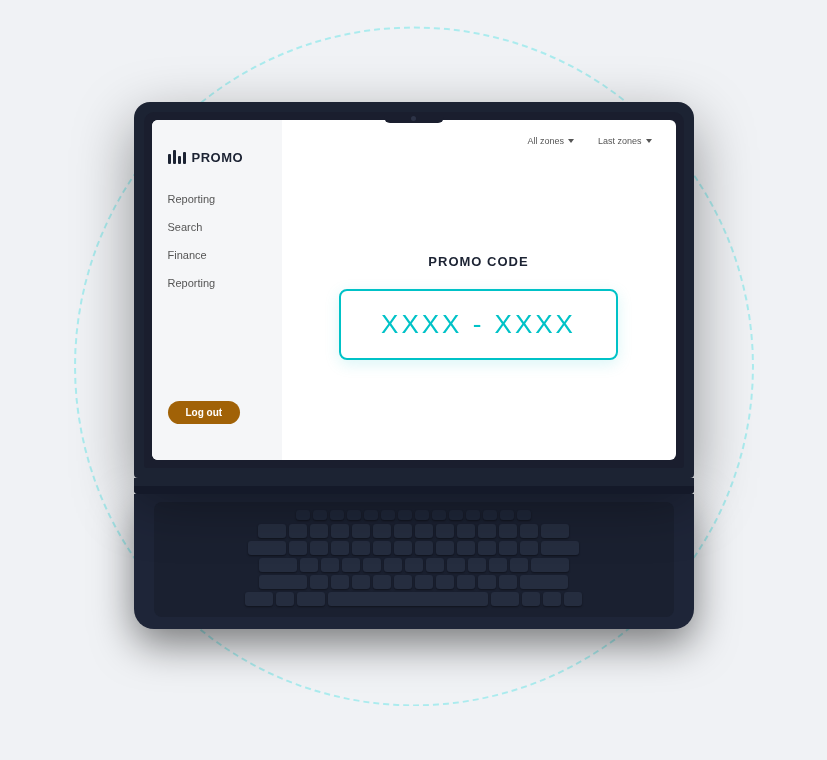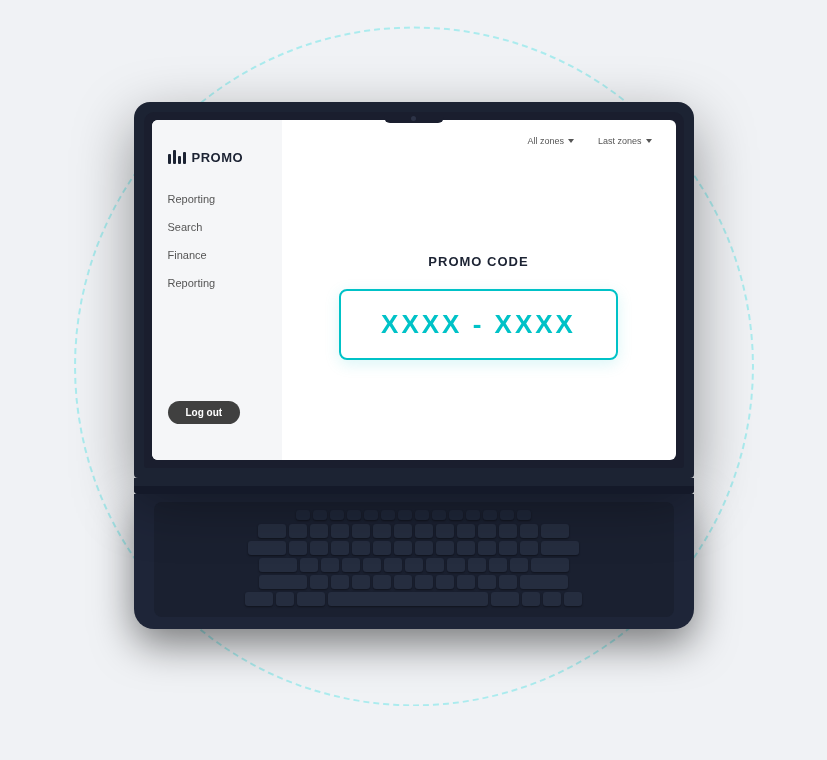--- a/index.html
+++ b/index.html
@@ -135,21 +135,21 @@
       font-size: 11px;
       color: #555;
       cursor: pointer;
     }
 
     .logout-area {
       padding: 16px;
     }
 
     .logout-btn {
-      background: #404040;
+      background: #a16207;
       color: white;
       border: none;
       border-radius: 20px;
       padding: 6px 18px;
       font-size: 10px;
       font-weight: 600;
       cursor: pointer;
       white-space: nowrap;
       text-align: right;
     }
@@ -209,21 +209,21 @@
       border: 2px solid #00c2c7;
       border-radius: 8px;
       padding: 18px 40px;
       min-width: 260px;
       text-align: center;
       box-shadow: 0 4px 15px rgba(0, 194, 199, 0.15);
     }
 
     .promo-code-text {
       font-size: 26px;
-      font-weight: 700;
+      font-weight: 400;
       color: #00c2c7;
       letter-spacing: 3px;
     }
 
     
     .laptop-base {
       background: #1c2333;
       width: 100%;
       height: 16px;
       border-radius: 0 0 4px 4px;

